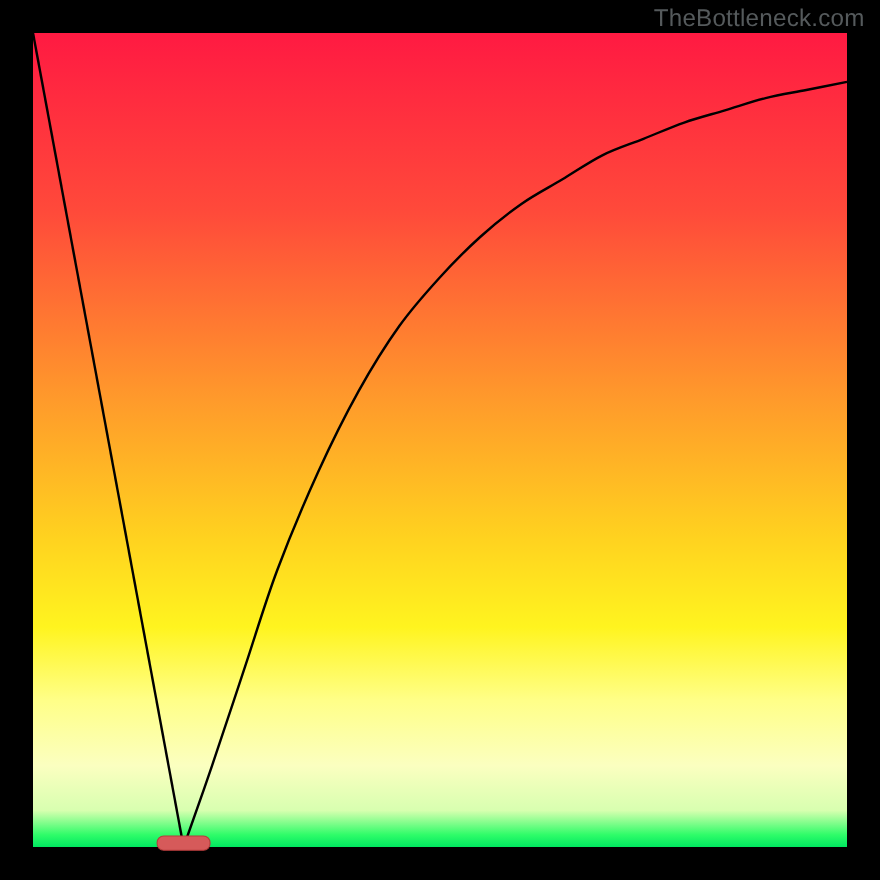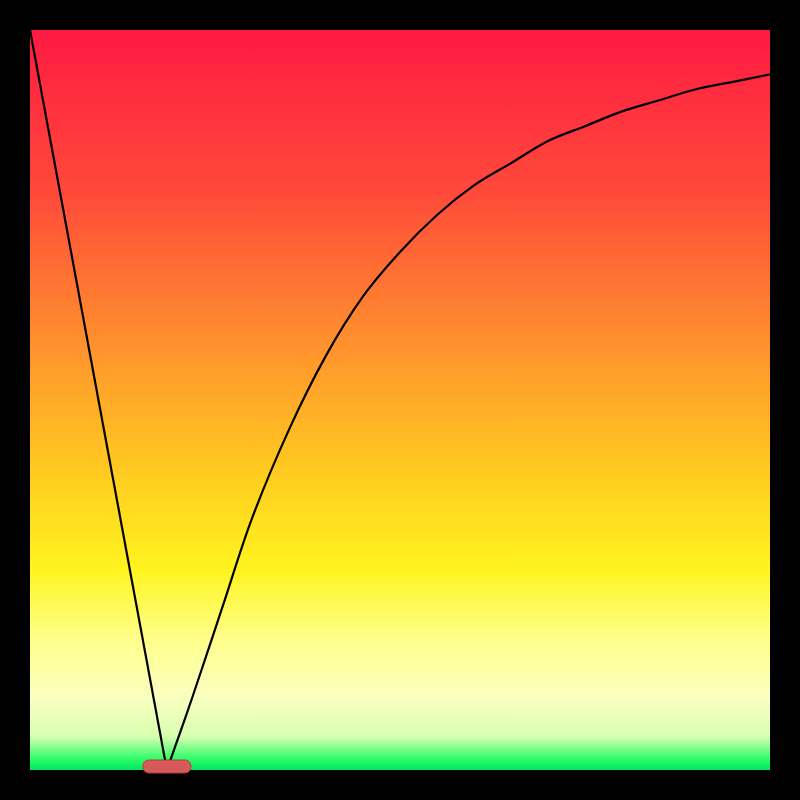--- a/index.html
+++ b/index.html
@@ -55,13 +55,14 @@
     </defs>
 
     <rect id="plot-rect" x="30" y="30" width="740" height="740" fill="url(#bg-grad)"></rect>
 
     <path id="left-line-path" stroke="#000" stroke-width="2.2" fill="none" d="M 30 30 L 166.9 770"></path>
     <path id="right-curve-path" stroke="#000" stroke-width="2.2" fill="none" d="M 166.9 770 C 171.21666666666667 757.6666666666666, 183.55 723.1333333333333, 192.8 696 C 202.05 668.8666666666667, 212.53333333333333 636.8000000000001, 222.4 607.2 C 232.26666666666668 577.6, 240.9 547.9999999999999, 252 518.3999999999999 C 263.1 488.79999999999984, 276.6666666666667 456.73333333333335, 289 429.6 C 301.3333333333333 402.4666666666667, 313.6666666666667 377.79999999999995, 326 355.59999999999997 C 338.3333333333333 333.4, 350.6666666666667 313.66666666666663, 363 296.4 C 375.3333333333333 279.1333333333333, 387.66666666666663 265.5666666666667, 400 252.00000000000003 C 412.33333333333337 238.43333333333337, 424.66666666666674 226.10000000000002, 437.00000000000006 215 C 449.33333333333337 203.89999999999998, 461.6666666666667 194.0333333333333, 474 185.39999999999998 C 486.3333333333333 176.76666666666665, 498.6666666666667 170.60000000000005, 511 163.20000000000005 C 523.3333333333334 155.80000000000004, 535.6666666666666 147.16666666666669, 548 141 C 560.3333333333334 134.83333333333331, 572.6666666666666 131.13333333333333, 585 126.2 C 597.3333333333334 121.26666666666667, 609.6666666666666 115.71666666666667, 622 111.39999999999999 C 634.3333333333334 107.08333333333331, 646.6666666666666 103.99999999999999, 659 100.29999999999998 C 671.3333333333334 96.59999999999998, 683.6666666666666 92.2833333333333, 696 89.19999999999996 C 708.3333333333334 86.11666666666662, 720.6666666666666 84.26666666666661, 733 81.79999999999995 C 745.3333333333334 79.3333333333333, 763.8333333333334 75.63333333333335, 770 74.40000000000003"></path>
 
     <rect id="marker-pill" rx="6" ry="6" height="13" x="142.85" width="48.1" y="760" fill="#d65a5a" stroke="#b83c3c" stroke-width="1"></rect>
   </svg>
 
+  <div class="watermark">TheBottleneck.com</div>
 </div>
 
 </body></html>

